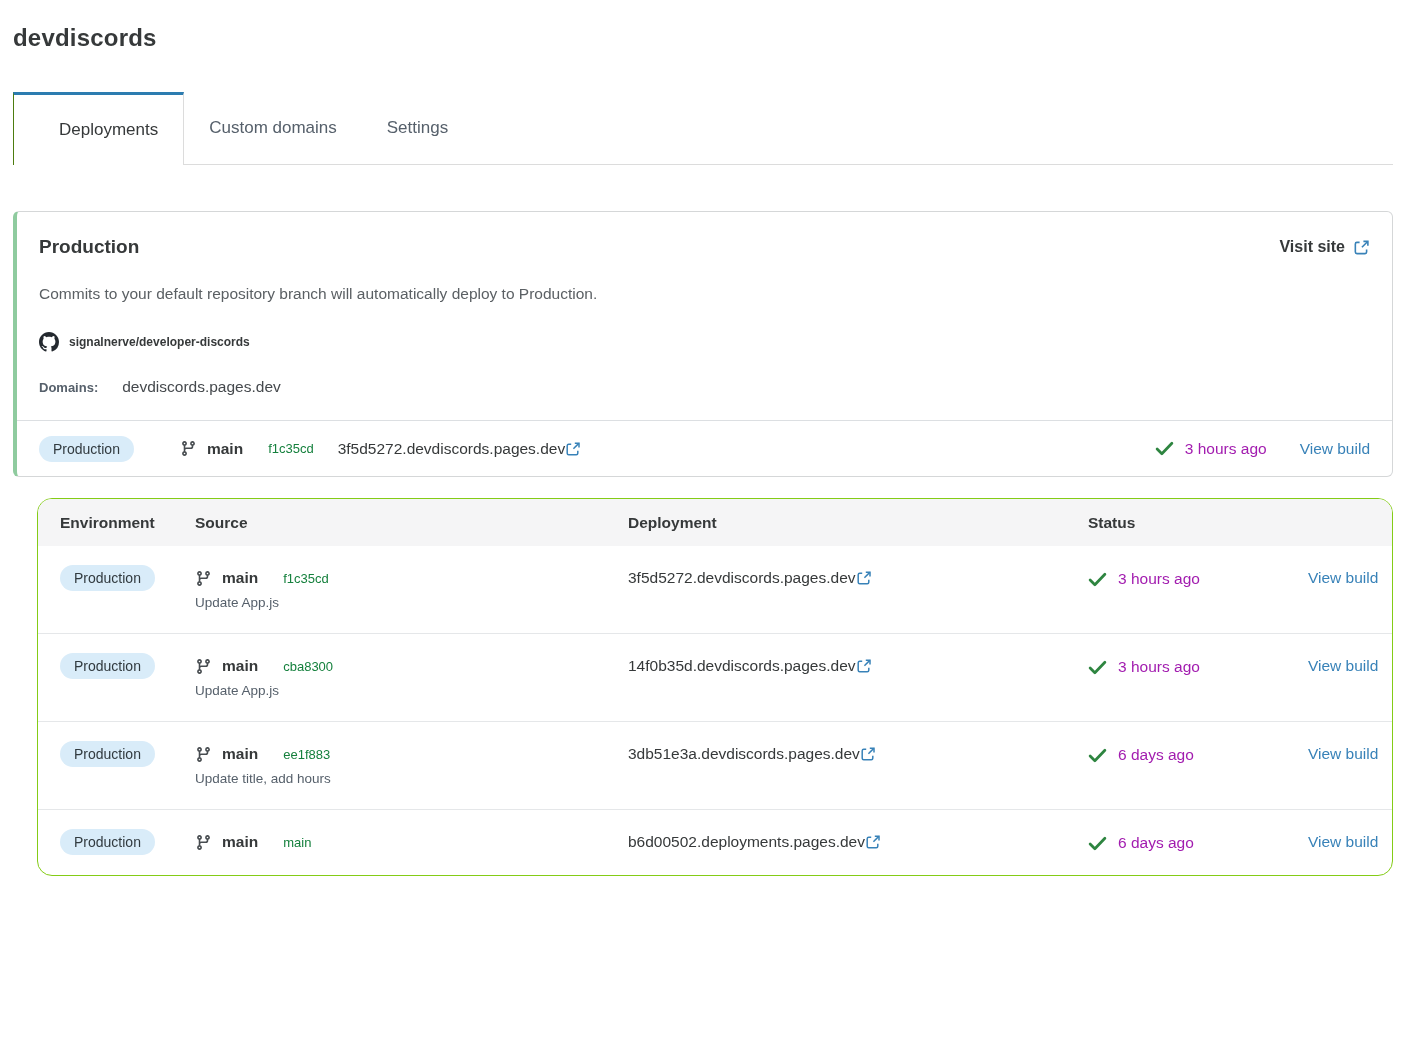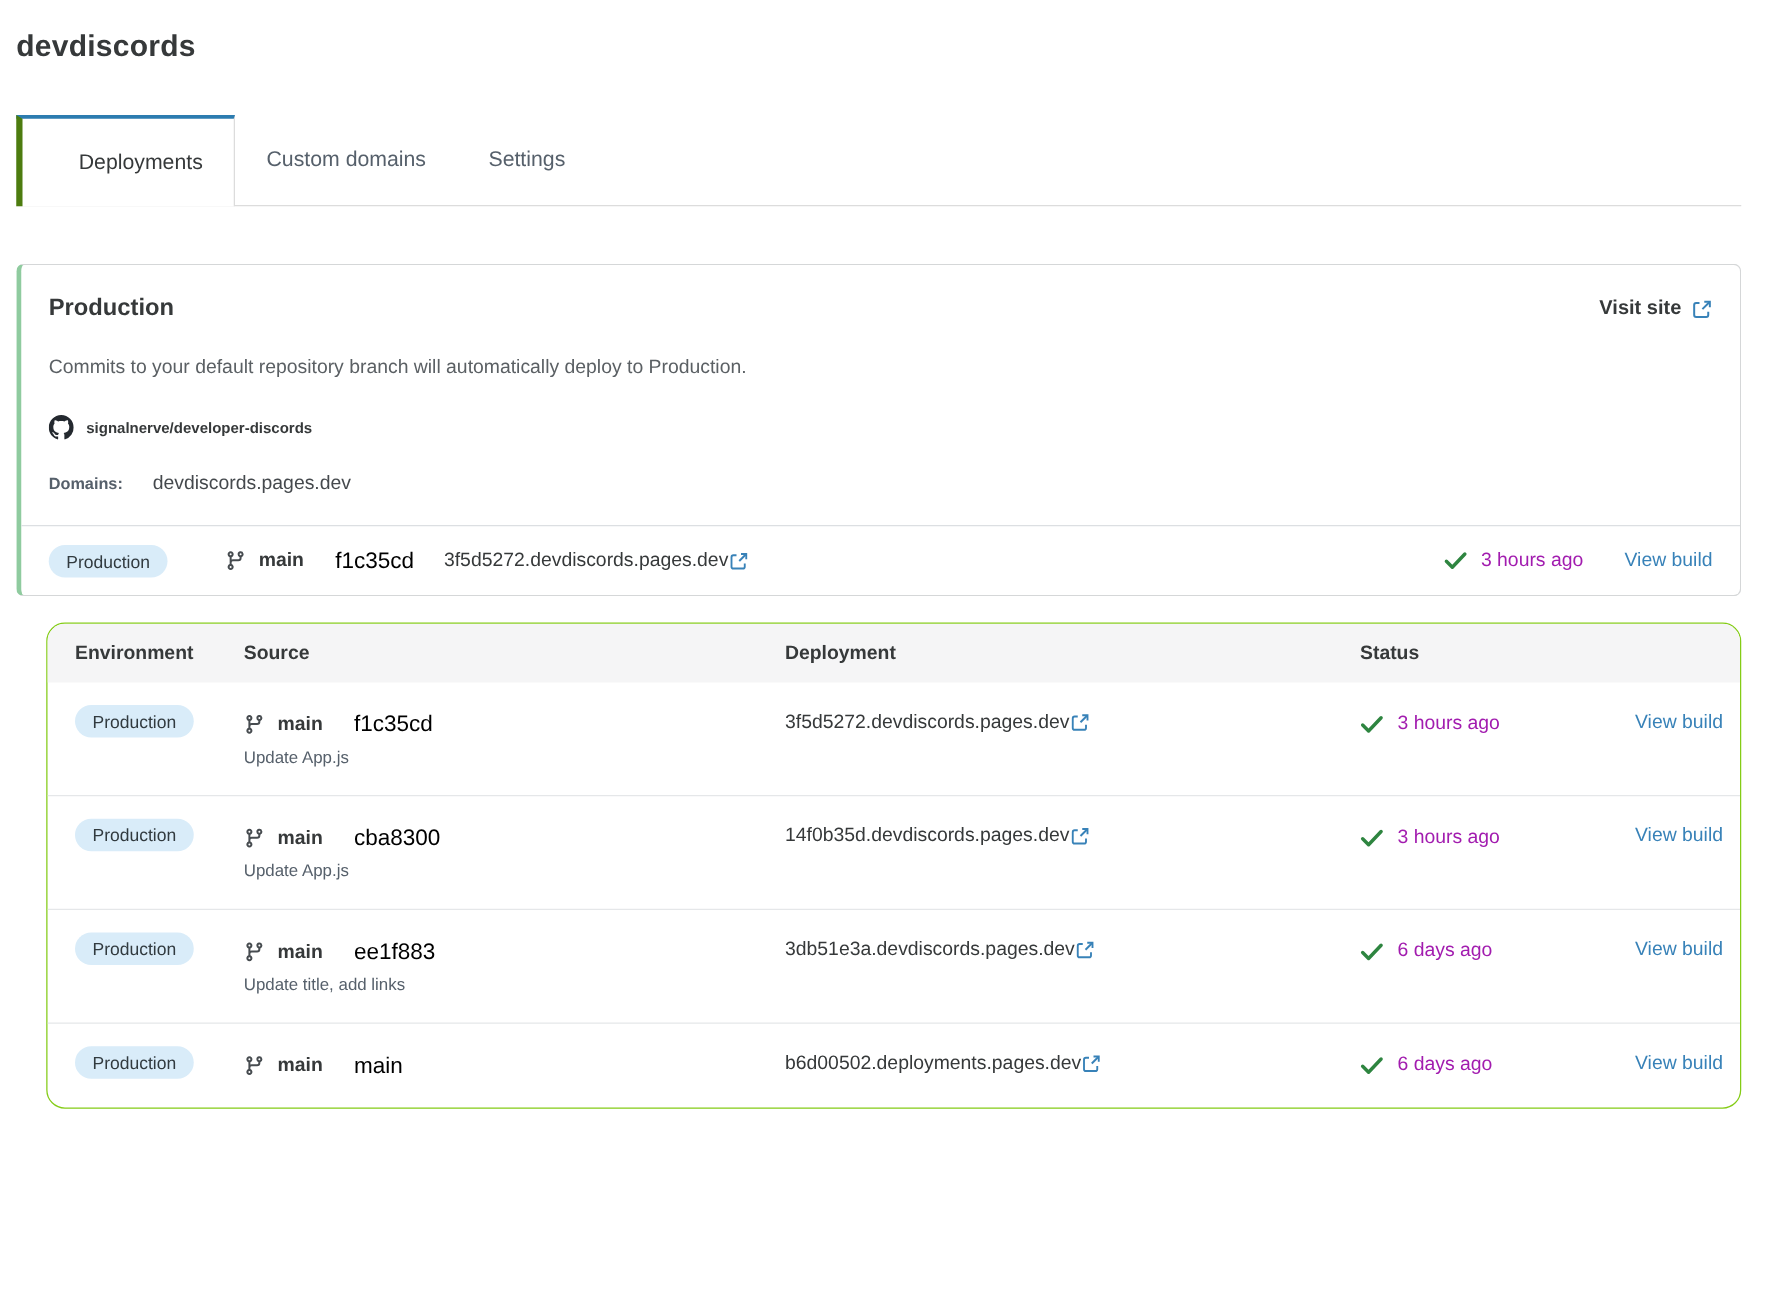--- a/index.html
+++ b/index.html
@@ -28,21 +28,21 @@
   .tab {
     display: flex; align-items: center;
     padding: 0 25px;
     font-size: 17px; color: #56606b;
     cursor: pointer; white-space: nowrap;
   }
   .tab.active {
     color: #36393a;
     background: #fff;
     border-top: 3px solid #2c7cb0;
-    border-left: 5px solid #4d7c0f;
+    border-left: 1px solid #4d7c0f;
     border-right: 1px solid #dcdcdc;
     margin-bottom: -1px;
     padding-left: 45px;
   }
 
   
   .prod-card {
     margin-top: 46px;
     border: 1px solid #d5d7d8;
     border-left: 4px solid #8fcb9f;
@@ -71,21 +71,21 @@
     padding: 0 22px;
   }
   .env-badge {
     background: #d9ecf9; color: #313a3f;
     font-size: 14px; border-radius: 14px;
     padding: 5px 14px; white-space: nowrap;
   }
   .src-line { display: flex; align-items: center; }
   .branch-icon { display: inline-flex; }
   .branch-name { font-weight: 700; font-size: 15.5px; color: #36393a; margin-left: 10px; }
-  .commit-link { color: #000000; font-size: 18px; margin-left: 25px; cursor: pointer; text-decoration: none; }
+  .commit-link { color: #15803d; font-size: 13px; margin-left: 25px; cursor: pointer; text-decoration: none; }
   .deploy-url { display: inline-flex; align-items: center; cursor: pointer; }
   .deploy-url span { font-size: 15.5px; color: #36393a; }
   .prod-deploy-row .src-line { margin-left: 46px; }
   .prod-deploy-row .deploy-url { margin-left: 24px; }
   .status-group { display: flex; align-items: center; gap: 11px; margin-left: auto; }
   .status-time { font-size: 15.5px; color: #a21caf; white-space: nowrap; }
   .view-build { font-size: 15.5px; color: #3882b8; cursor: pointer; margin-left: 22px; white-space: nowrap; }
 
   
   .all-deployments-title { margin-top: 90px; }
@@ -298,21 +298,21 @@
       <div>
         <div class="src-line">
           <span class="branch-icon">
               <svg width="17" height="17" viewBox="0 0 16 16">
                 <use href="#svg-branch"></use>
               </svg>
             </span>
           <span class="branch-name">main</span>
           <a class="commit-link">ee1f883</a>
         </div>
-        <div class="commit-msg">Update title, add links</div>
+        <div class="commit-msg">Update title, add hours</div>
       </div>
       <div>
         <a class="deploy-url">
           <span>3db51e3a.devdiscords.pages.dev</span>
           <span class="ext-icon">
               <svg width="16" height="16" viewBox="0 0 16 16">
                 <use href="#svg-external"></use>
               </svg>
             </span>
         </a>

